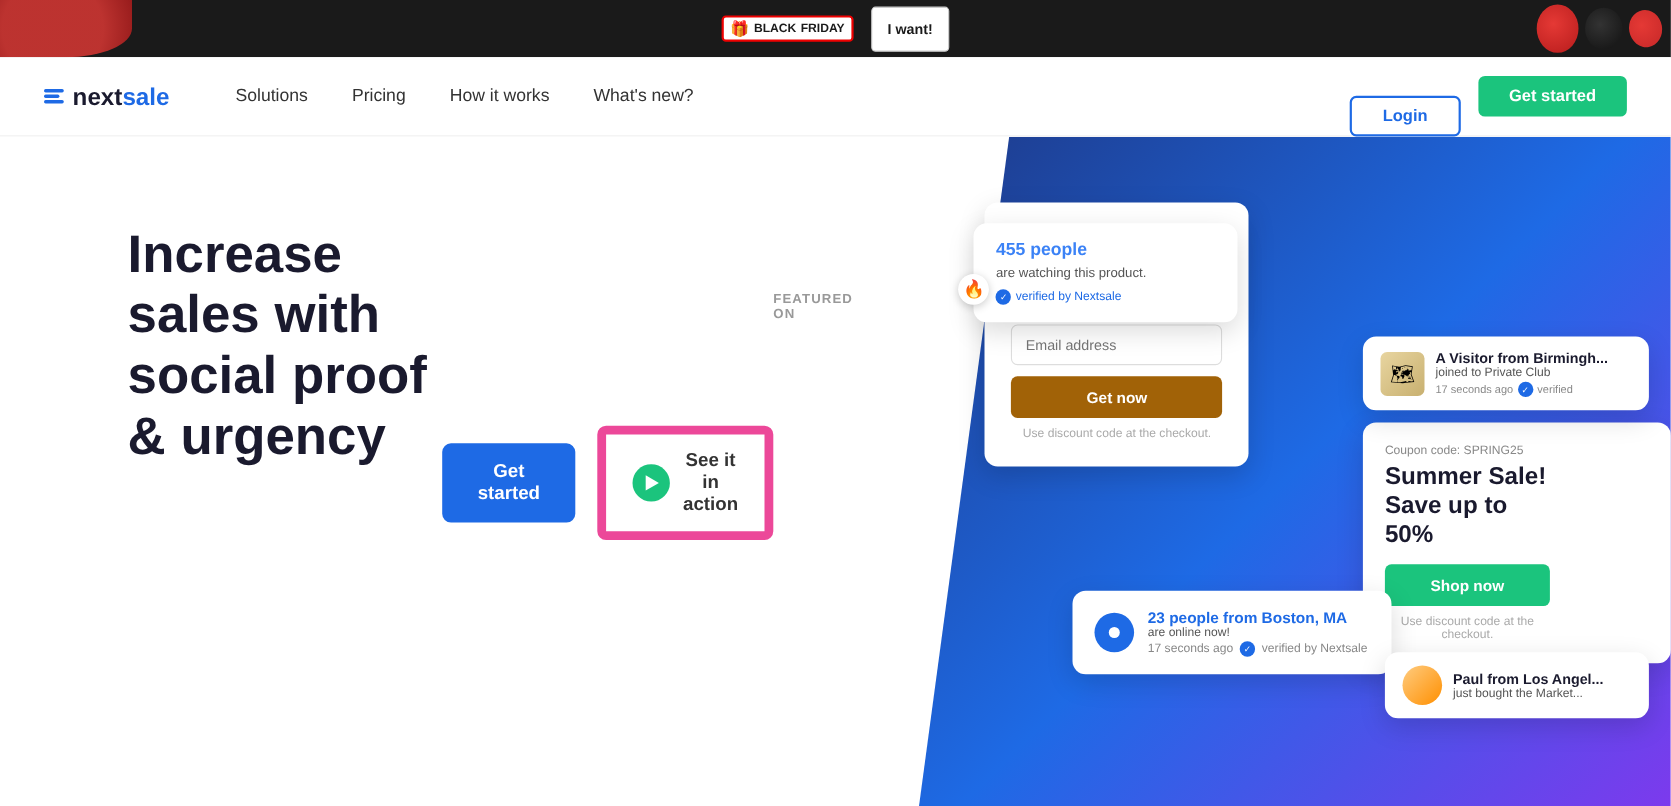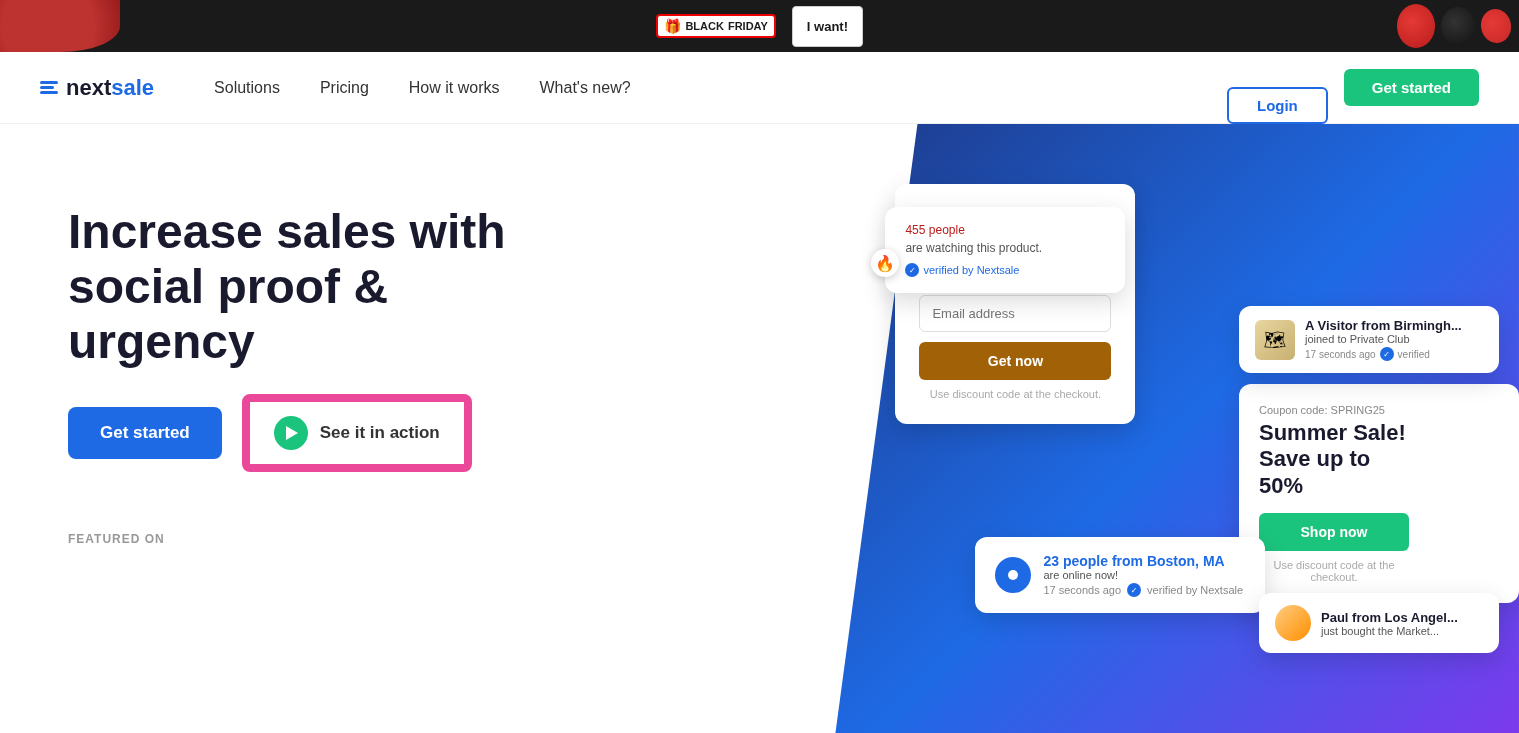--- a/index.html
+++ b/index.html
@@ -85,22 +85,22 @@
       background: #1bc47d; color: #fff; border: none;
       border-radius: 6px; padding: 10px 28px; font-size: 15px; font-weight: 600; cursor: pointer;
     }
 
     
     .hero {
       display: flex; min-height: calc(100vh - 124px);
       position: relative; overflow: hidden;
     }
     .hero-left {
-      flex: 0 0 55%; padding: 80px 60px 60px 68px;
-      display: flex; flex-direction: column; justify-content: flex-start;
+      flex: 0 0 55%; padding: 80px 60px 60px 116px;
+      display: flex; flex-direction: row; justify-content: flex-start;
     }
     .hero-heading {
       font-size: 48px; font-weight: 800; color: #1a1a2e;
       line-height: 1.15; margin-bottom: 24px; max-width: 500px;
     }
     .hero-subtext {
       font-size: 17px; color: #555; line-height: 1.6;
       max-width: 420px; margin-bottom: 40px;
     }
     .hero-buttons { display: flex; align-items: center; gap: 20px; }
@@ -177,21 +177,21 @@
       display: flex; align-items: center; justify-content: center; overflow: hidden;
     }
 
     
     .watching-card {
       background: #fff; border-radius: 12px; padding: 16px 20px;
       width: 240px; box-shadow: 0 8px 24px rgba(0,0,0,0.15);
       position: absolute; bottom: 220px; left: 30px;
       display: flex; flex-direction: column; gap: 8px;
     }
-    .watching-title { font-size: 12px; font-weight: 400; color: #b91c1c; }
+    .watching-title { font-size: 16px; font-weight: 700; color: #3b82f6; }
     .watching-sub { font-size: 12px; color: #555; margin-top: -4px; }
     .verified-badge { display: flex; align-items: center; gap: 4px; font-size: 11px; color: #1e6ae5; }
     .check-circle { width: 14px; height: 14px; border-radius: 50%; background: #1e6ae5; color: #fff; display: flex; align-items: center; justify-content: center; font-size: 8px; }
     .fire-icon { position: absolute; left: -14px; bottom: 16px; width: 28px; height: 28px; background: #fff; border-radius: 50%; display: flex; align-items: center; justify-content: center; font-size: 16px; box-shadow: 0 2px 8px rgba(0,0,0,0.2); }
 
     
     .boston-card {
       background: #fff; border-radius: 12px; padding: 16px 20px;
       width: 290px; box-shadow: 0 8px 24px rgba(0,0,0,0.15);
       position: absolute; bottom: 60px; left: 80px;

